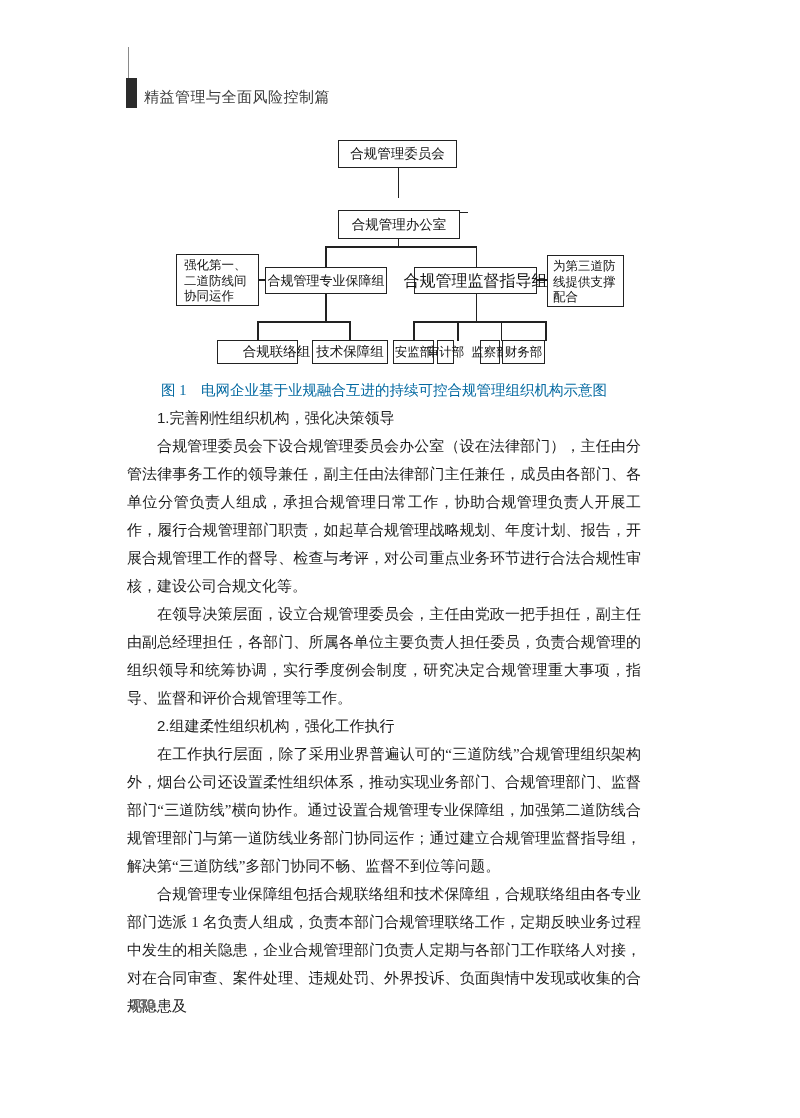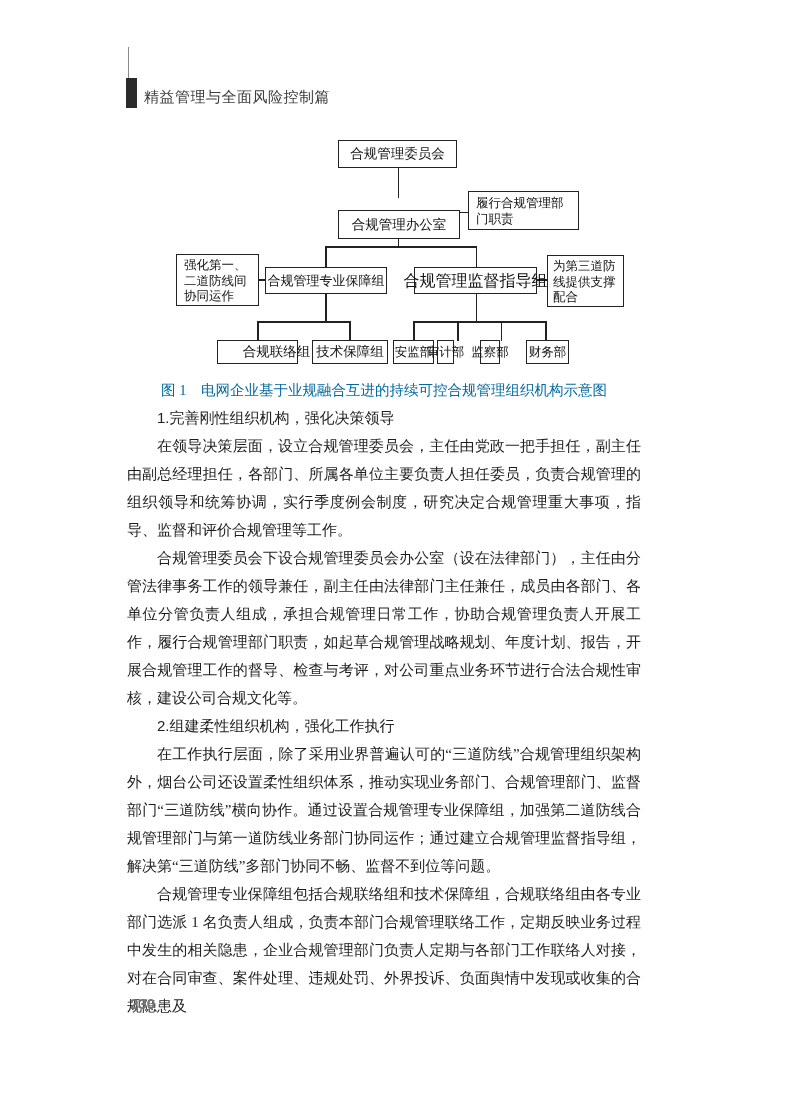--- a/index.html
+++ b/index.html
@@ -38,21 +38,21 @@
   .n-office-note{left:468px;top:191px;width:111px;height:39px;line-height:16px;}
   .n-left-note{left:176px;top:254px;width:83px;height:52px;}
   .n-group1{left:265px;top:267px;width:122px;height:27px;font-size:13px;}
   .n-group2{left:414px;top:267px;width:123px;height:27px;font-size:16px;}
   .n-right-note{left:547px;top:255px;width:77px;height:52px;padding-left:5px;padding-right:3px;}
   .n-liaison{left:217px;top:340px;width:81px;height:24px;padding-left:38px;}
   .n-tech{left:312px;top:340px;width:76px;height:24px;}
   .n-safety{left:393px;top:340px;width:41px;height:24px;font-size:12.5px;}
   .n-audit{left:437px;top:340px;width:17px;height:24px;font-size:12.5px;}
   .n-inspect{left:480px;top:340px;width:20px;height:24px;font-size:12.5px;}
-  .n-finance{left:526px;top:340px;width:43px;height:24px;font-size:12.5px;}
+  .n-finance{left:502px;top:340px;width:43px;height:24px;font-size:12.5px;}
   .vline{position:absolute;width:1.5px;background:#222;}
   .hline{position:absolute;height:1.5px;background:#222;}
   
   .textflow{
     position:absolute;left:127px;top:376px;width:514px;
     font-size:15px;line-height:28px;text-align:justify;
   }
   .textflow > div{margin:0;}
   .fig-caption{text-align:center;font-size:14.5px;color:#0369a1;}
   .h-num{
@@ -92,38 +92,37 @@
     <div class="vline" style="left:349px;top:321px;height:20px"></div>
     <div class="vline" style="left:475.5px;top:293px;height:29px"></div>
     <div class="hline" style="left:413px;top:321px;width:133px"></div>
     <div class="vline" style="left:413px;top:321px;height:20px"></div>
     <div class="vline" style="left:457px;top:321px;height:20px"></div>
     <div class="vline" style="left:500.5px;top:321px;height:20px"></div>
     <div class="vline" style="left:545px;top:321px;height:20px"></div>
 
     <div class="node n-committee">合规管理委员会</div>
     <div class="node n-office">合规管理办公室</div>
-    <div class="node note n-office-note">履行合规管理部门职责</div>
     <div class="node note n-left-note">强化第一、二道防线间协同运作</div>
     <div class="node n-group1">合规管理专业保障组</div>
     <div class="node n-group2">合规管理监督指导组</div>
     <div class="node note n-right-note">为第三道防线提供支撑配合</div>
     <div class="node n-liaison">合规联络组</div>
     <div class="node n-tech">技术保障组</div>
     <div class="node n-safety">安监部</div>
     <div class="node n-audit">审计部</div>
     <div class="node n-inspect">监察部</div>
     <div class="node n-finance">财务部</div>
   </div>
 
   <div class="textflow">
     <div class="fig-caption">图 1　电网企业基于业规融合互进的持续可控合规管理组织机构示意图</div>
     <div class="h-num">1.完善刚性组织机构，强化决策领导</div>
+    <div class="para">合规管理委员会下设合规管理委员会办公室（设在法律部门），主任由分管法律事务工作的领导兼任，副主任由法律部门主任兼任，成员由各部门、各单位分管负责人组成，承担合规管理日常工作，协助合规管理负责人开展工作，履行合规管理部门职责，如起草合规管理战略规划、年度计划、报告，开展合规管理工作的督导、检查与考评，对公司重点业务环节进行合法合规性审核，建设公司合规文化等。</div>
     <div class="para">在领导决策层面，设立合规管理委员会，主任由党政一把手担任，副主任由副总经理担任，各部门、所属各单位主要负责人担任委员，负责合规管理的组织领导和统筹协调，实行季度例会制度，研究决定合规管理重大事项，指导、监督和评价合规管理等工作。</div>
-    <div class="para">合规管理委员会下设合规管理委员会办公室（设在法律部门），主任由分管法律事务工作的领导兼任，副主任由法律部门主任兼任，成员由各部门、各单位分管负责人组成，承担合规管理日常工作，协助合规管理负责人开展工作，履行合规管理部门职责，如起草合规管理战略规划、年度计划、报告，开展合规管理工作的督导、检查与考评，对公司重点业务环节进行合法合规性审核，建设公司合规文化等。</div>
     <div class="h-num">2.组建柔性组织机构，强化工作执行</div>
     <div class="para">在工作执行层面，除了采用业界普遍认可的“三道防线”合规管理组织架构外，烟台公司还设置柔性组织体系，推动实现业务部门、合规管理部门、监督部门“三道防线”横向协作。通过设置合规管理专业保障组，加强第二道防线合规管理部门与第一道防线业务部门协同运作；通过建立合规管理监督指导组，解决第“三道防线”多部门协同不畅、监督不到位等问题。</div>
     <div class="para">合规管理专业保障组包括合规联络组和技术保障组，合规联络组由各专业部门选派 1 名负责人组成，负责本部门合规管理联络工作，定期反映业务过程中发生的相关隐患，企业合规管理部门负责人定期与各部门工作联络人对接，对在合同审查、案件处理、违规处罚、外界投诉、负面舆情中发现或收集的合规隐患及</div>
   </div>
 
   <div class="page-num">230</div>
 
 </div>
 
 </body></html>

